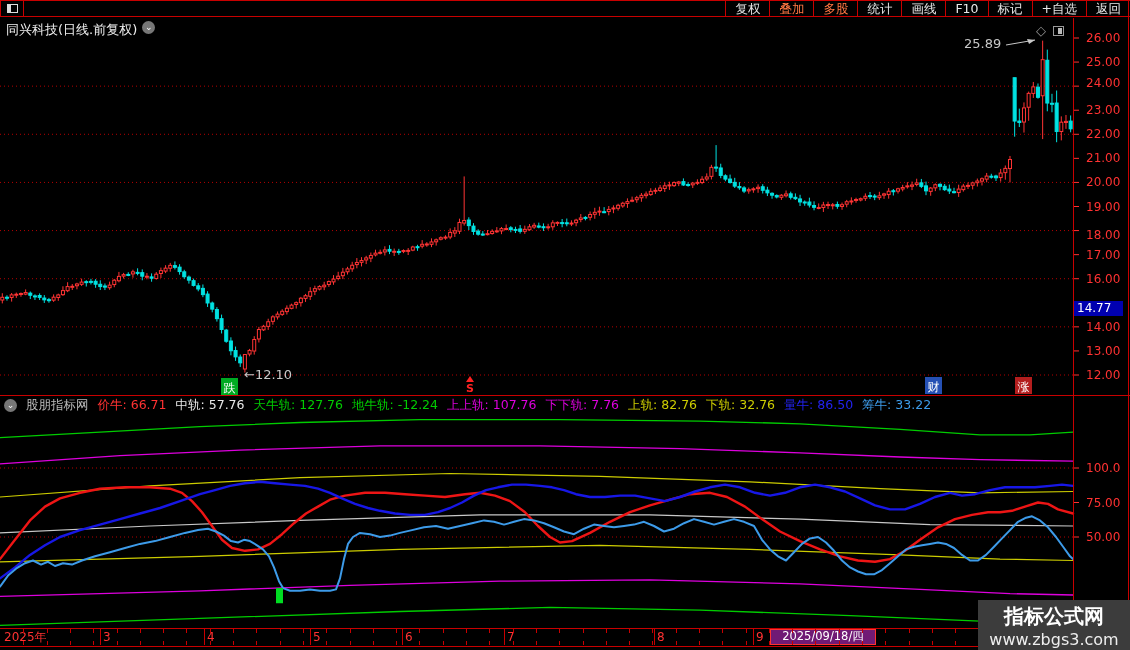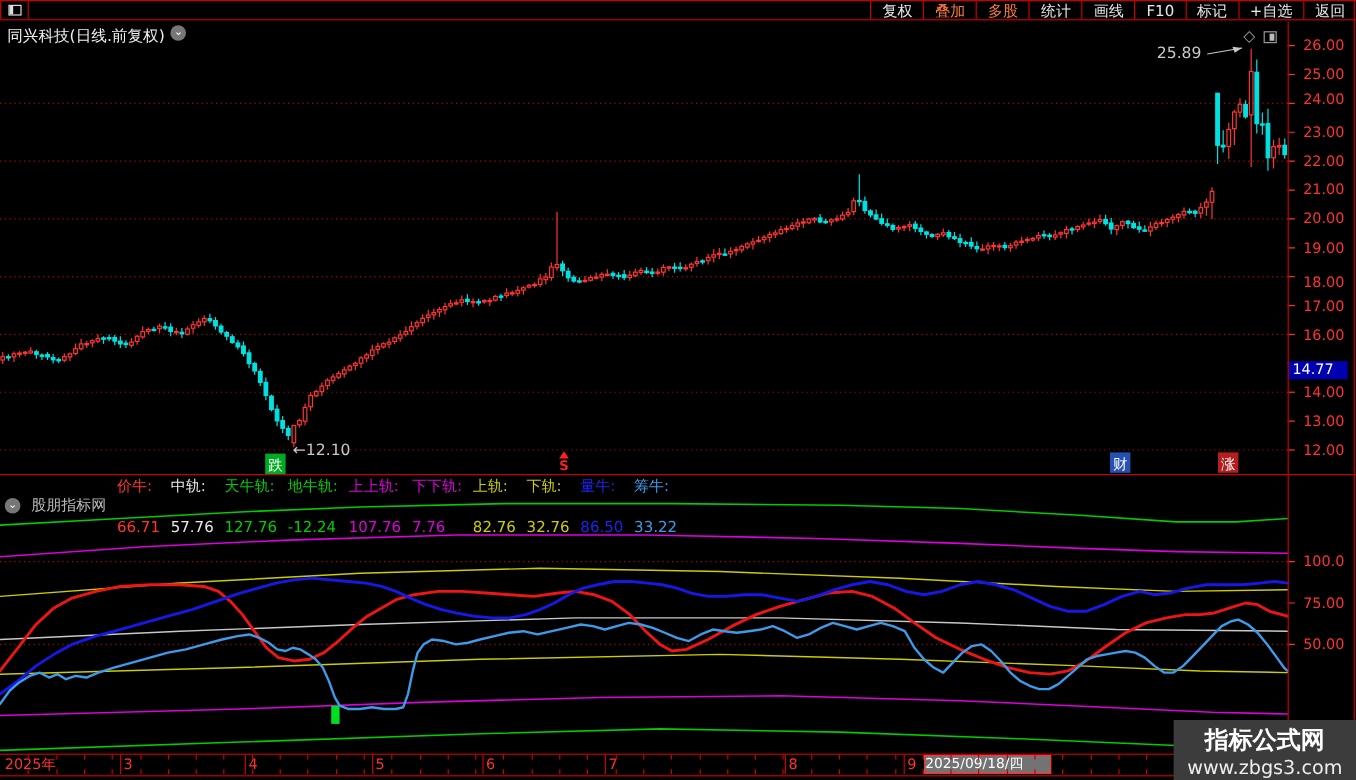--- a/index.html
+++ b/index.html
@@ -35,26 +35,26 @@
   #winmax-icon::after{content:"";position:absolute;right:1px;top:1px;width:4px;height:6px;background:#bbb;}
   
   .axis-label{position:absolute;font-size:12px;color:#ff3232;line-height:14px;}
   #price-marker{position:absolute;left:1074px;width:46px;height:15px;background:#0000b0;
       color:#fff;font-size:12px;line-height:15px;padding-left:3px;}
   
   #timeline{position:absolute;left:0;top:628px;width:1130px;height:18px;background:#000;}
   .t-label{position:absolute;top:2px;font-size:12px;color:#ff3232;line-height:14px;}
   .t-tick-minor{position:absolute;width:1px;height:4px;background:#c80000;}
   .t-tick-month{position:absolute;top:1px;width:1px;height:16px;background:#c80000;}
-  #date-box{position:absolute;left:770px;top:1px;width:104px;height:14px;background:#737373;
-      border:1px solid #ff3232;color:#fff;font-size:11.5px;line-height:13px;}
+  #date-box{position:absolute;left:770px;top:1px;width:104px;height:14px;background:#701a75;
+      border:1px solid #ff3232;color:#fff;font-size:11.5px;line-height:13px;text-align:center;}
   
   #indicator-header{position:absolute;left:4px;top:397px;display:flex;align-items:center;gap:9px;
       font-size:12.5px;white-space:nowrap;}
-  .ind-field{display:flex;gap:17px;flex-direction:column;}
+  .ind-field{display:flex;gap:4px;}
   
   #watermark{position:absolute;left:978px;top:600px;width:152px;height:50px;background:#3c3c3c;
       z-index:30;text-align:center;}
   #wm-line1{font-size:20px;font-weight:bold;color:#ffffff;margin-top:3px;}
   #wm-line2{font-size:16px;color:#eeeeee;margin-top:0px;}
   #clipped-row{position:absolute;left:0;top:647px;width:1130px;height:3px;background:#000;overflow:hidden;}
   svg{position:absolute;left:0;}
 </style>
 </head>
 <body>

